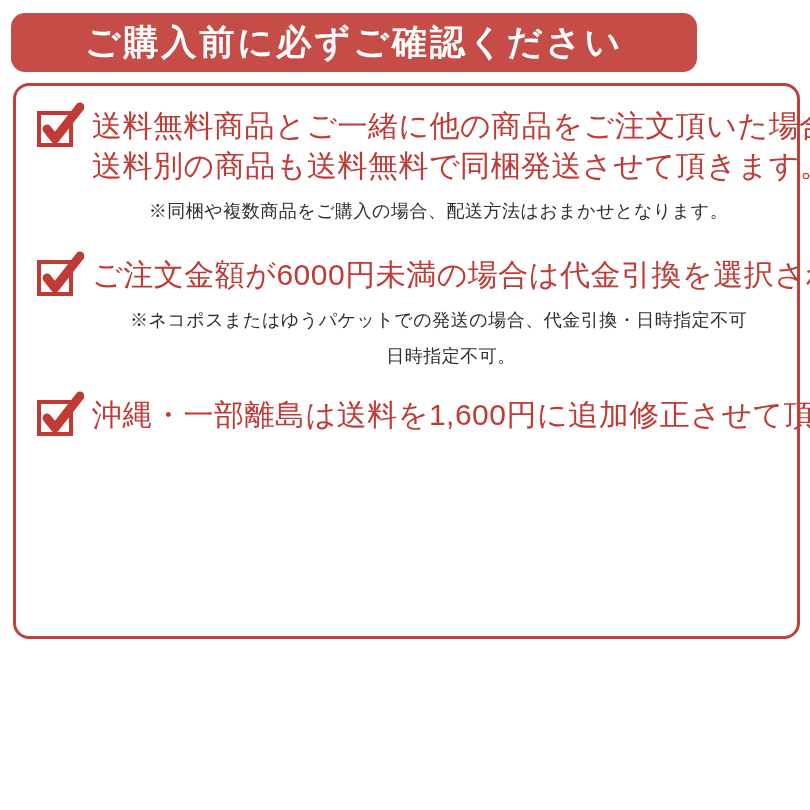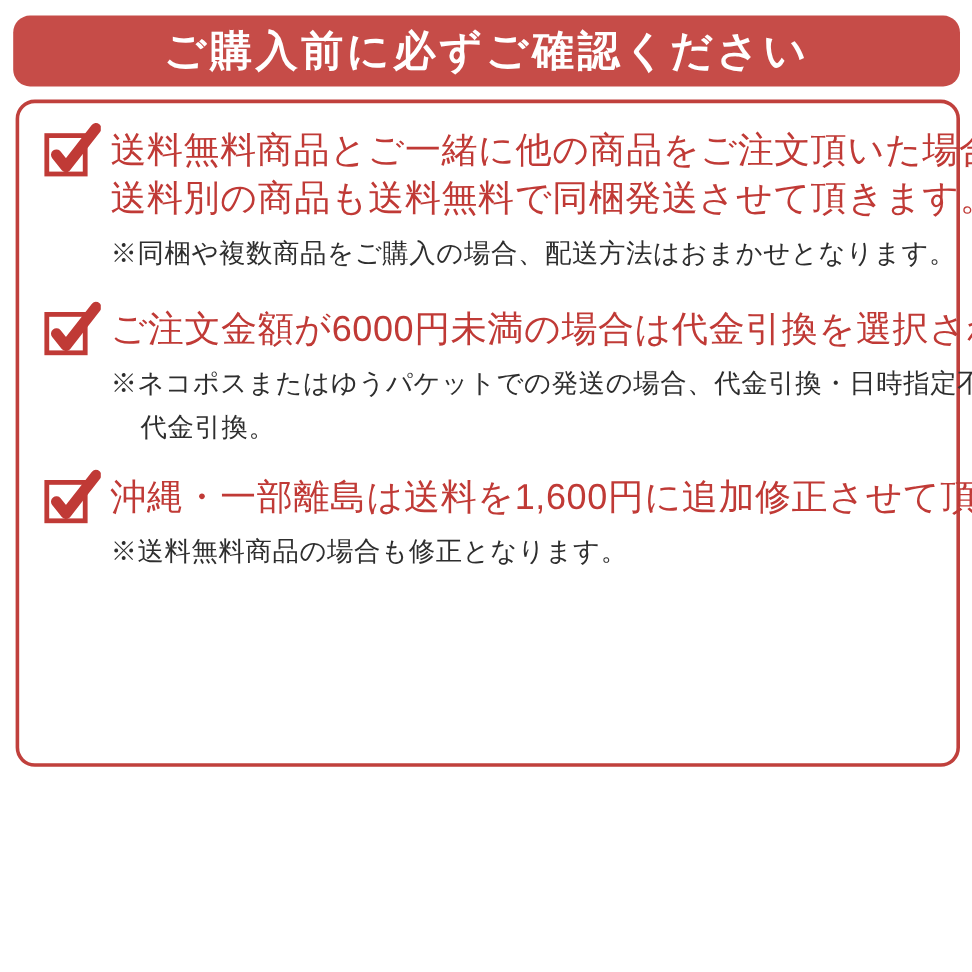--- a/index.html
+++ b/index.html
@@ -1,21 +1,21 @@
 <!DOCTYPE html>
 <html style="--banner_bg: #c64c48; --banner_text: #ffffff; --border_red: #c0403c; --text_red: #c03a36; --note_text: #2e2e2e;"><head>
 <meta charset="utf-8">
 <style>
   html,body{margin:0;padding:0;background:#ffffff;}
   .canvas{
     position:relative;width:810px;height:810px;background:#ffffff;overflow:hidden;
     font-family:"Liberation Sans",sans-serif;
   }
   .banner{
-    position:absolute;left:11px;top:13px;width:789px;height:59px;
+    position:absolute;left:11px;top:13px;width:686px;height:59px;
     background:var(--banner_bg,#c64c48);border-radius:14px;
     display:flex;align-items:center;justify-content:center;box-sizing:border-box;
   }
   .banner-title{
     color:var(--banner_text,#ffffff);font-size:35px;font-weight:bold;letter-spacing:3px;
     white-space:nowrap;
   }
   .notice-box{
     position:absolute;left:13px;top:83px;width:787px;height:556px;
     border:3px solid var(--border_red,#c0403c);border-radius:16px;background:#ffffff;
@@ -27,22 +27,23 @@
   .checkbox{
     flex:0 0 48px;width:48px;margin-right:8px;margin-top:-4px;
     color:var(--text_red,#c03a36);
   }
   .item-body{flex:1 1 auto;min-width:0;}
   .red-line{
     color:var(--text_red,#c03a36);font-size:30px;line-height:40px;font-weight:500;
     letter-spacing:0.5px;white-space:nowrap;
   }
   .note{
-    color:var(--note_text,#2e2e2e);font-size:22px;line-height:36px;letter-spacing:0.5px;
+    color:var(--note_text,#2e2e2e);font-size:18px;line-height:36px;letter-spacing:0.5px;
     white-space:nowrap;
+    text-align:center;
   }
   .note.first{margin-top:7px;}
   .note.indent{padding-left:25px;}
 </style>
 </head>
 <body>
 
 <div class="canvas">
 
   <div class="banner">
@@ -68,31 +69,30 @@
     <div class="item item-2">
       <span class="checkbox">
         <svg width="48" height="46" viewBox="0 0 48 46" aria-hidden="true">
           <rect x="3" y="11" width="32" height="32" fill="none" stroke="currentColor" stroke-width="4"></rect>
           <path d="M11 27 L19 37 L44 5" fill="none" stroke="currentColor" stroke-width="9" stroke-linecap="round" stroke-linejoin="round"></path>
         </svg>
       </span>
       <div class="item-body">
         <div class="red-line">ご注文金額が6000円未満の場合は代金引換を選択されますと</div>
         <div class="note first">※ネコポスまたはゆうパケットでの発送の場合、代金引換・日時指定不可</div>
-        <div class="note indent">代金引換。</div>
+        <div class="note indent">日時指定不可。</div>
       </div>
     </div>
 
     <div class="item item-3">
       <span class="checkbox">
         <svg width="48" height="46" viewBox="0 0 48 46" aria-hidden="true">
           <rect x="3" y="11" width="32" height="32" fill="none" stroke="currentColor" stroke-width="4"></rect>
           <path d="M11 27 L19 37 L44 5" fill="none" stroke="currentColor" stroke-width="9" stroke-linecap="round" stroke-linejoin="round"></path>
         </svg>
       </span>
       <div class="item-body">
         <div class="red-line">沖縄・一部離島は送料を1,600円に追加修正させて頂きます。</div>
-        <div class="note first">※送料無料商品の場合も修正となります。</div>
       </div>
     </div>
 
   </div>
 </div>
 
 </body></html>

